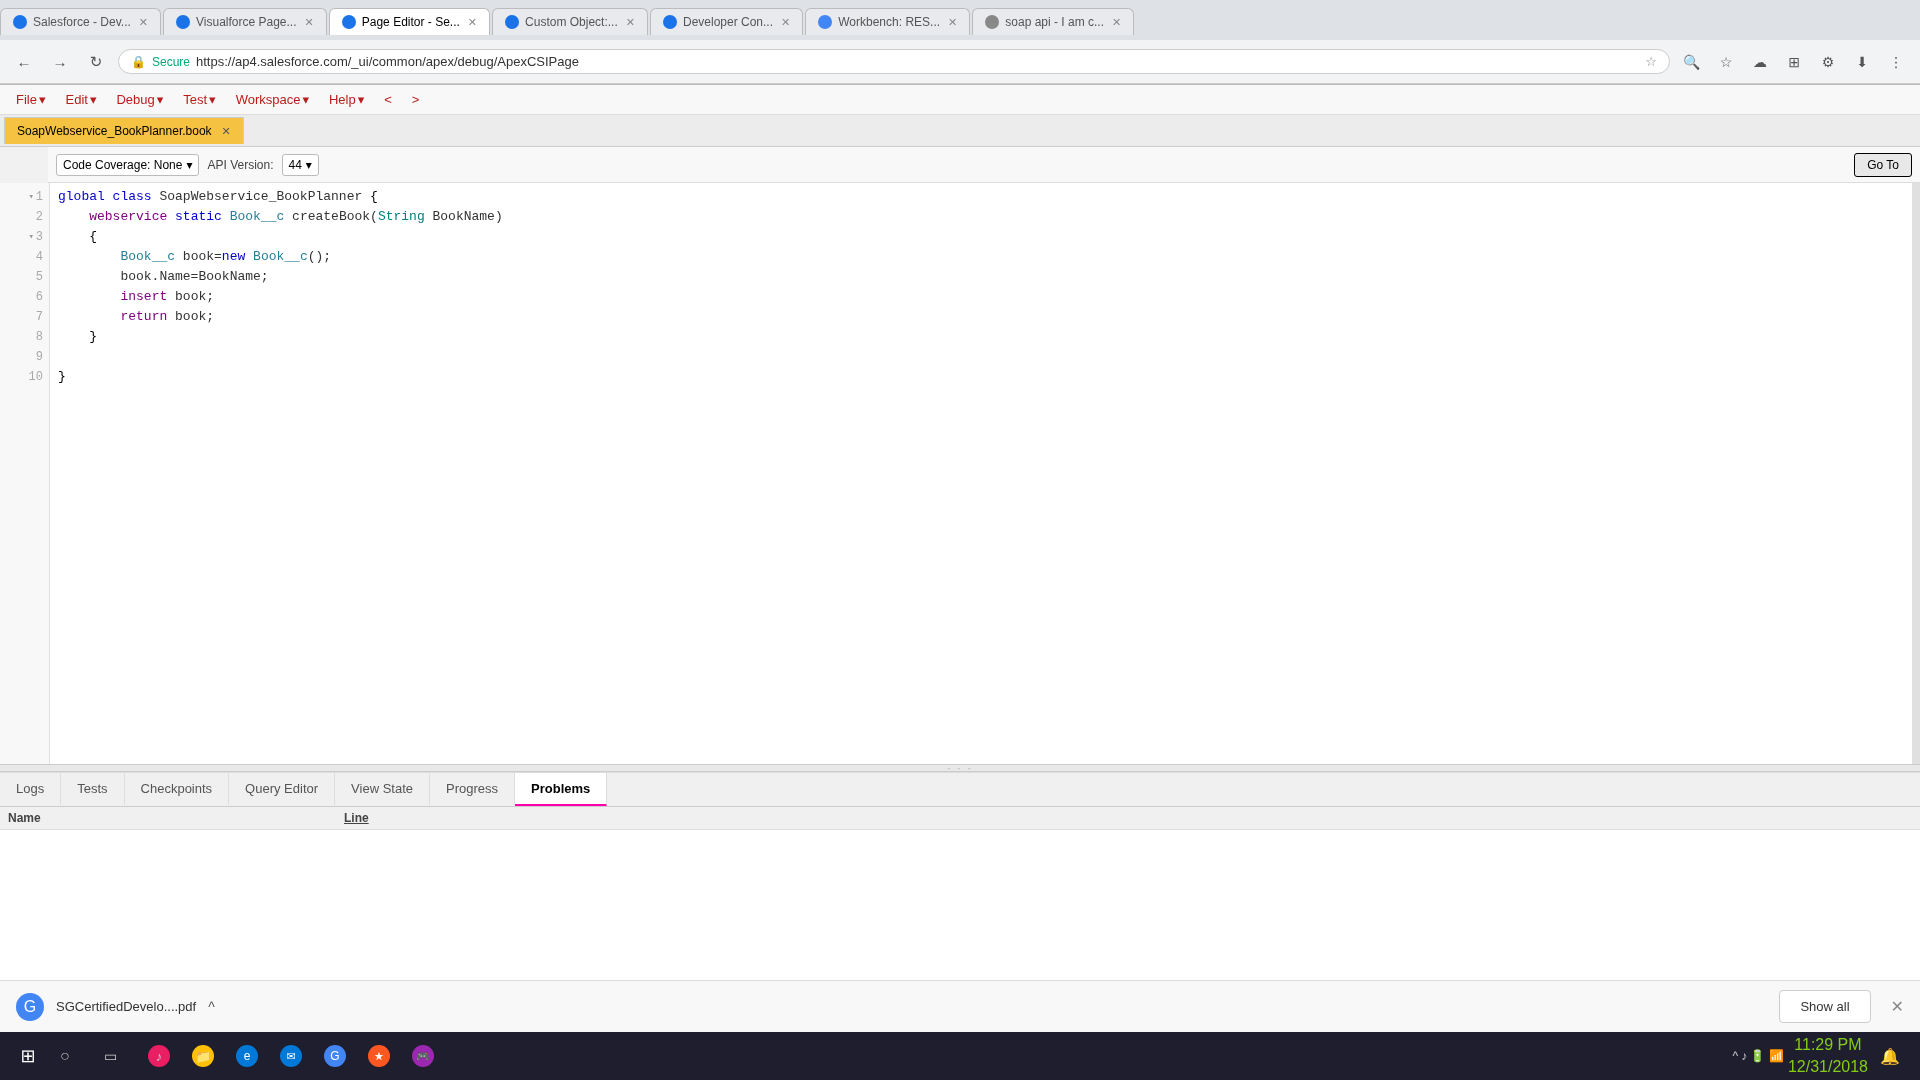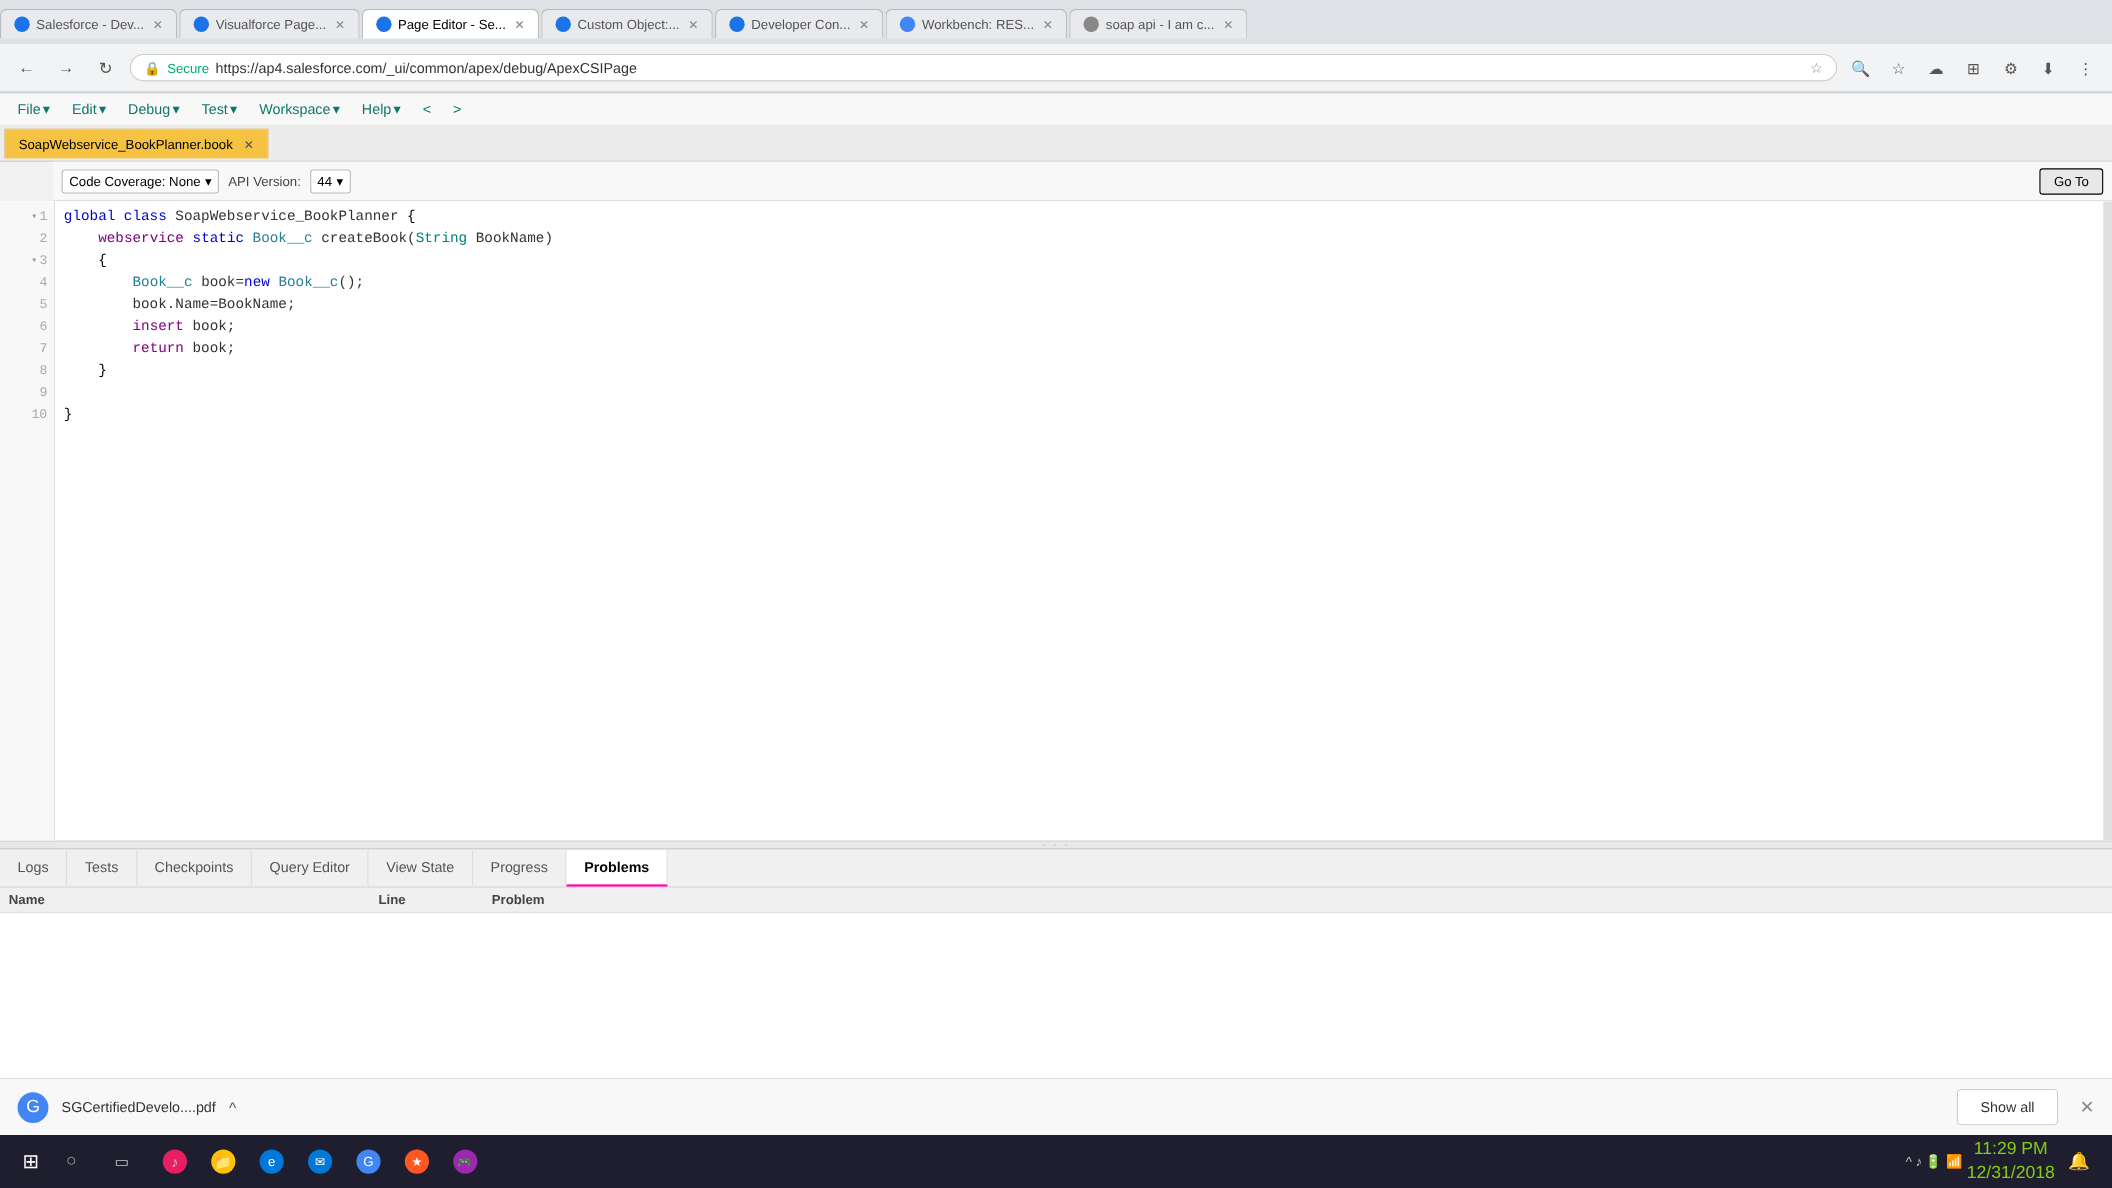--- a/index.html
+++ b/index.html
@@ -110,21 +110,21 @@
       border-bottom: 1px solid #ddd;
       padding: 4px 8px;
       gap: 4px;
       height: 30px;
     }
     .menu-item {
       padding: 3px 8px;
       cursor: pointer;
       border-radius: 3px;
       font-size: 13px;
-      color: #0f766e;
+      color: #b91c1c;
       display: flex;
       align-items: center;
       gap: 2px;
     }
 
     
     .editor-file-tab-bar {
       display: flex;
       align-items: center;
       background: #ececec;
@@ -281,21 +281,21 @@
     .problems-header {
       display: flex;
       background: #f0f0f0;
       border-bottom: 1px solid #ddd;
       padding: 4px 8px;
       font-size: 12px;
       color: #444;
       font-weight: bold;
     }
     .problems-header .col-name { width: 336px; }
-    .problems-header .col-line { width: 103px; }
+    .problems-header .col-line { width: 103px; text-decoration: underline; }
     .problems-header .col-problem { flex: 1; }
     .problems-body {
       padding: 8px;
       background: #fff;
       min-height: 150px;
     }
 
     
     .taskbar {
       position: fixed;
@@ -556,21 +556,20 @@
         <div class="bottom-tab">Checkpoints</div>
         <div class="bottom-tab">Query Editor</div>
         <div class="bottom-tab">View State</div>
         <div class="bottom-tab">Progress</div>
         <div class="bottom-tab active">Problems</div>
       </div>
     <div class="problems-table">
       <div class="problems-header">
         <div class="col-name">Name</div>
         <div class="col-line">Line</div>
-        <div class="col-problem">Problem</div>
       </div>
       <div class="problems-body"></div>
     </div>
   </div>
 </div>
 
 <div class="download-bar">
   <div class="download-icon">G</div>
   <span class="download-name">SGCertifiedDevelo....pdf</span>
   <span class="download-arrow">^</span>

